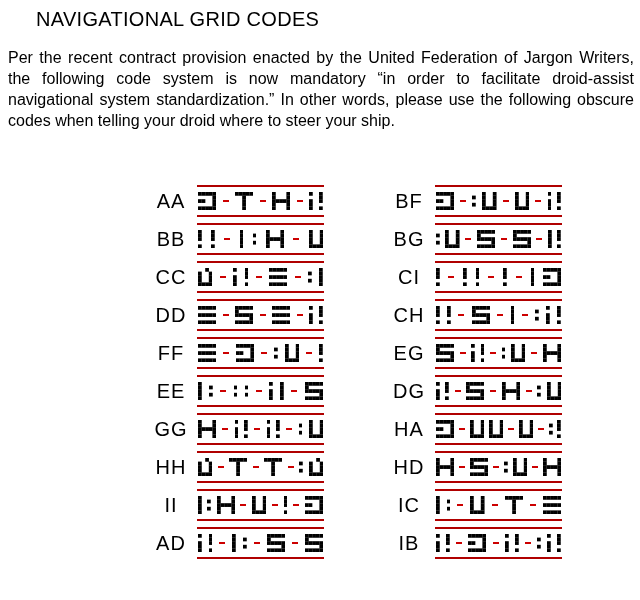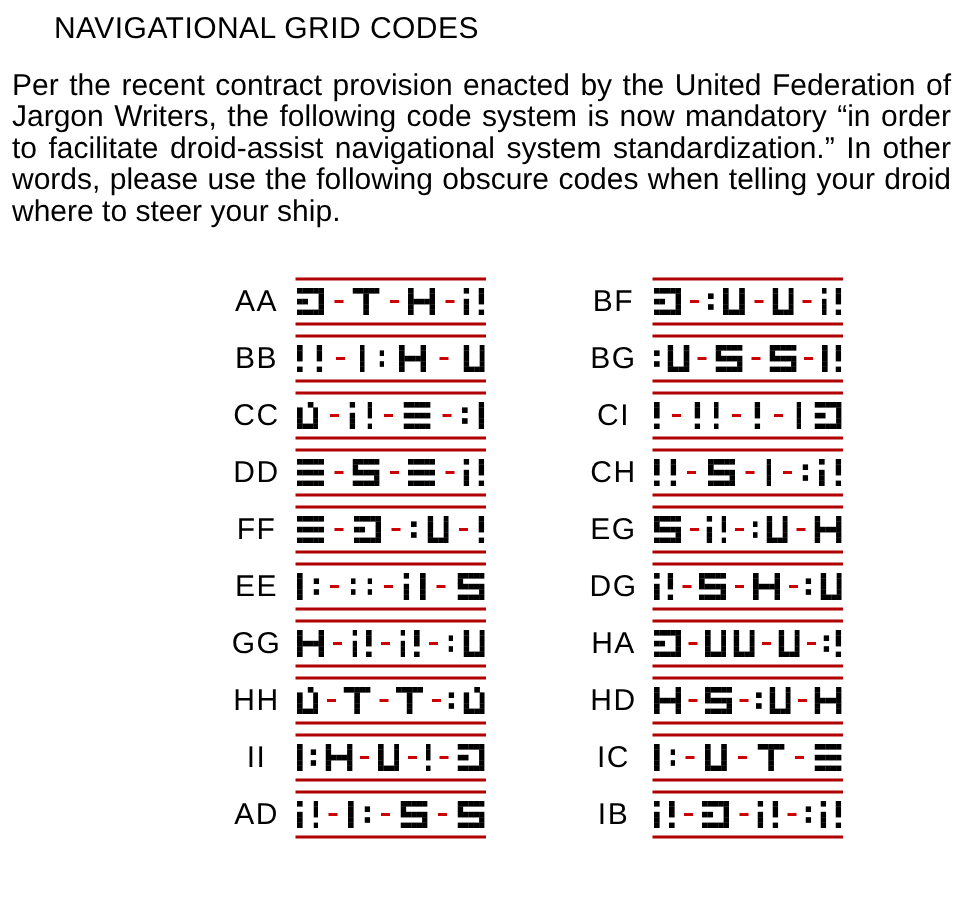--- a/index.html
+++ b/index.html
@@ -8,21 +8,21 @@
     background:#ffffff;color:#000;
     font-family:"Liberation Sans","DejaVu Sans",sans-serif;
     overflow:hidden;
   }
   .title{
     position:absolute;left:24px;top:8px;
     font-size:20px;letter-spacing:0.3px;white-space:nowrap;margin-left:12px;
   }
   .para{
     position:absolute;left:8px;top:47px;width:626px;
-    font-size:20px;line-height:21px;text-align:justify;
+    font-size:16px;line-height:21px;text-align:justify;
   }
   .codes-table{
     position:absolute;left:126px;top:185px;
     display:flex;gap:40px;
   }
   .codes-col{display:flex;flex-direction:column;gap:6px;}
   .code-row{display:flex;align-items:center;height:32px;}
   .code-label{
     width:36px;margin-right:8px;text-align:center;
     font-size:20px;letter-spacing:1px;margin-left:27px;

